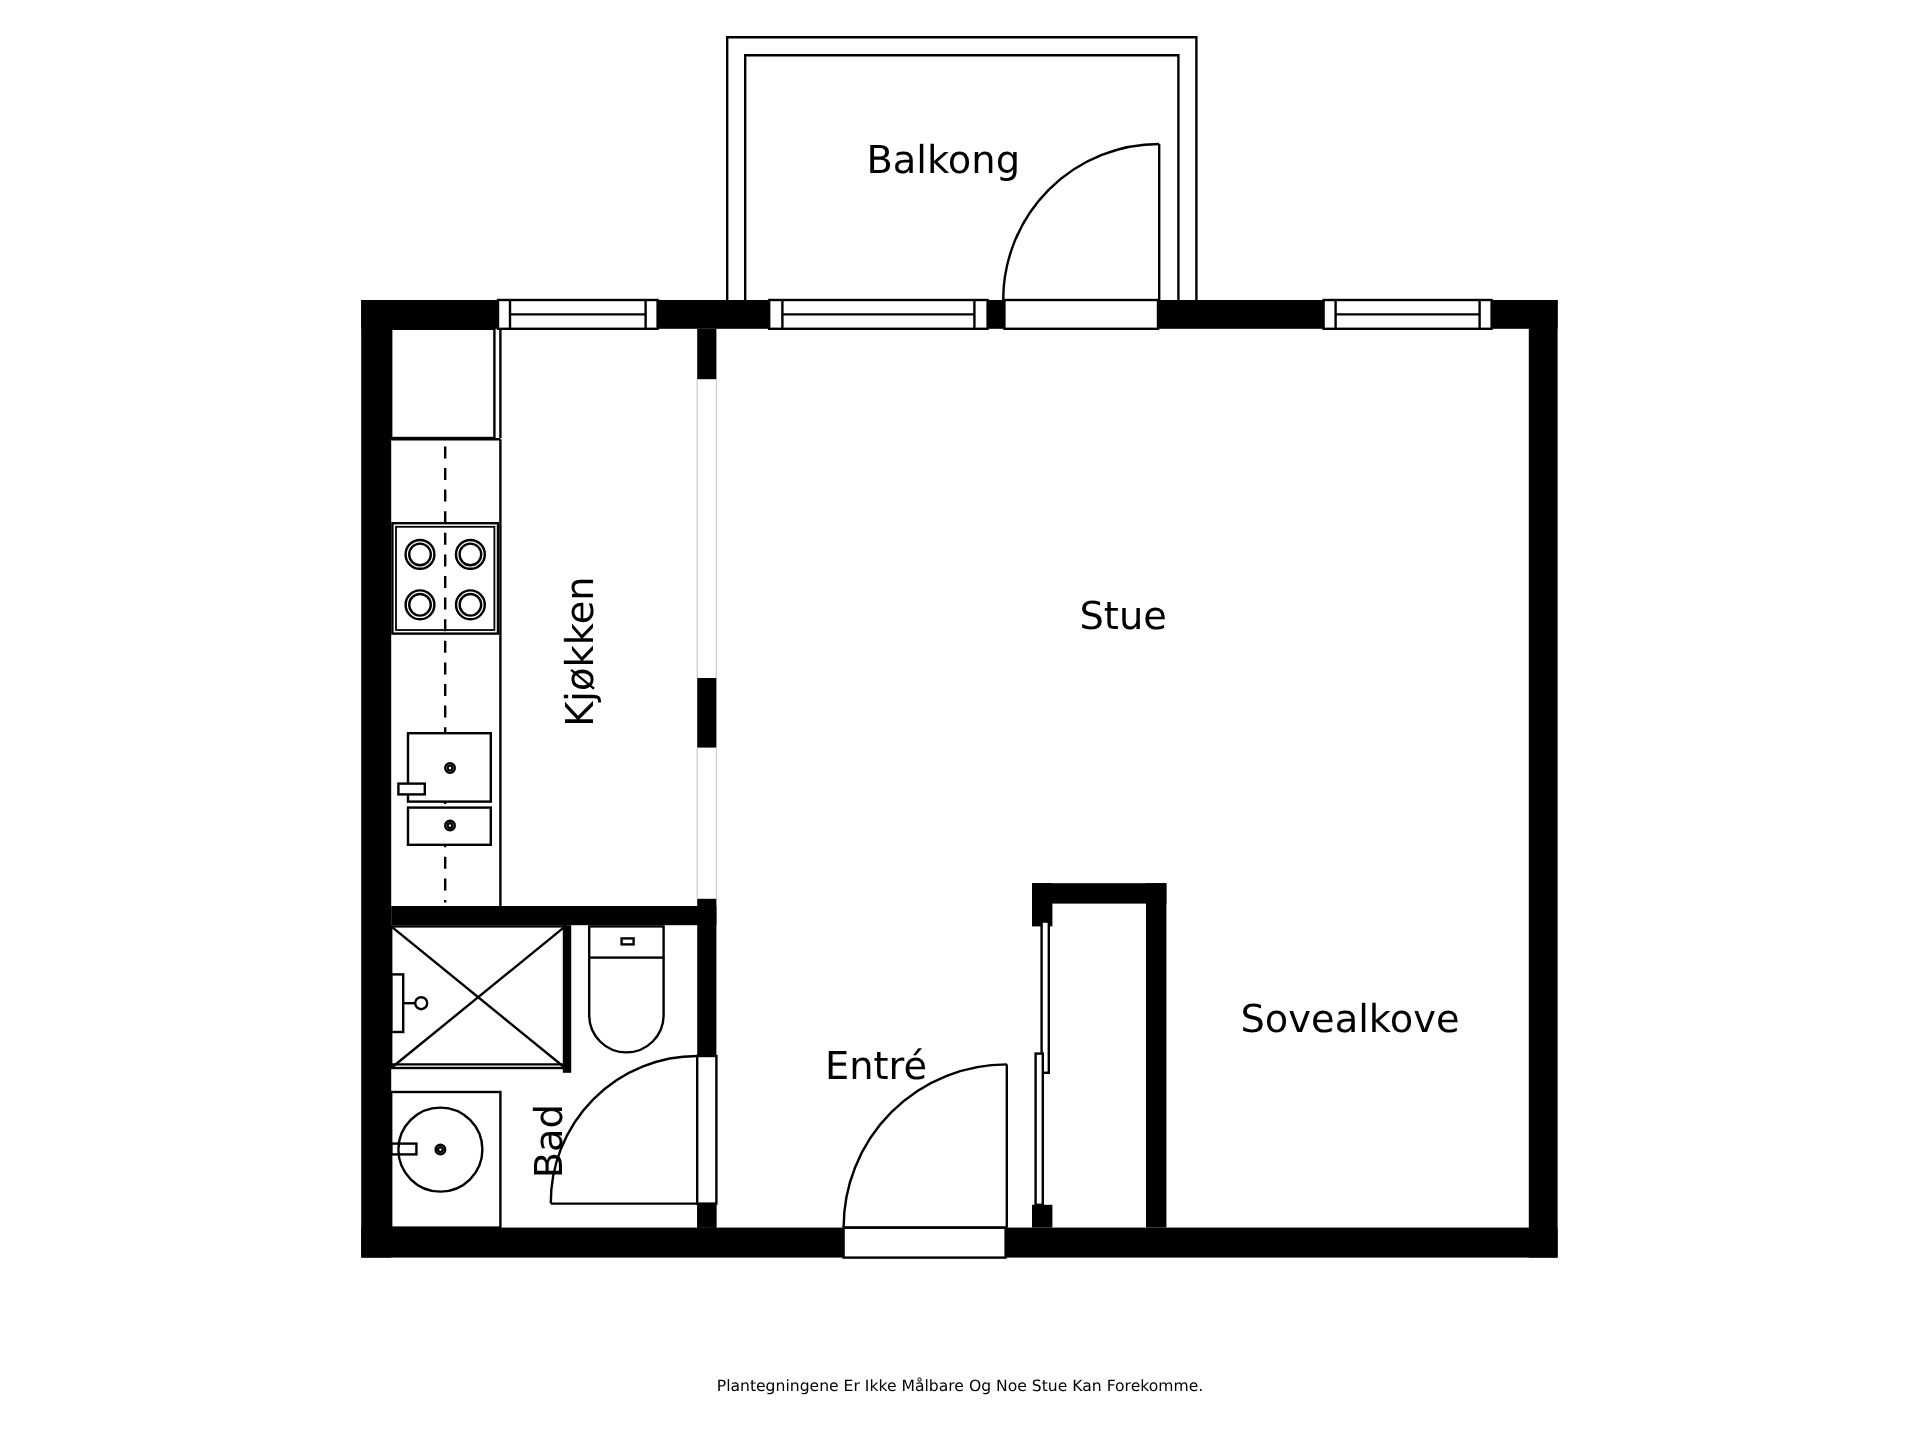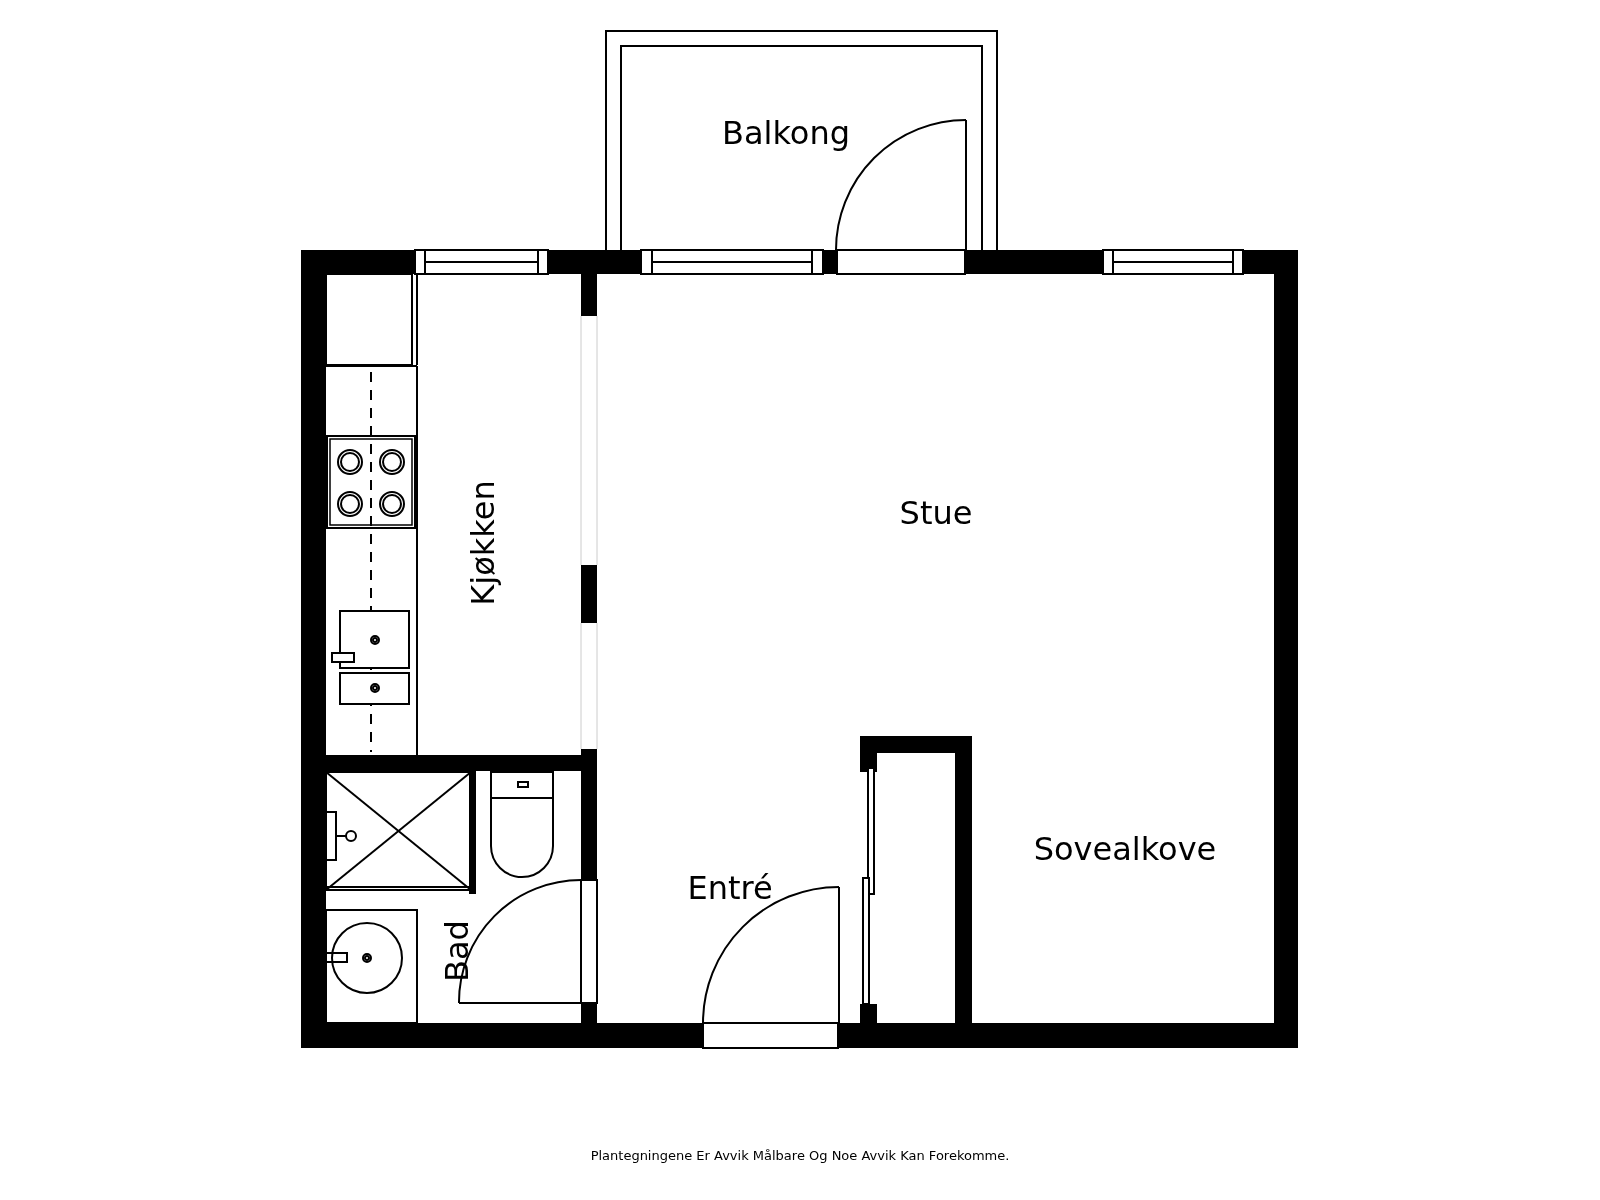--- a/index.html
+++ b/index.html
@@ -163,13 +163,13 @@
   </g>
 
   <text class="label room-label" x="786" y="144" text-anchor="middle">Balkong</text>
   <text class="label room-label" x="936" y="524" text-anchor="middle">Stue</text>
   <text class="label room-label" x="0" y="0" text-anchor="middle" transform="translate(494,543) rotate(-90)">Kjøkken</text>
   <text class="label room-label" x="0" y="0" text-anchor="middle" transform="translate(468,951) rotate(-90)">Bad</text>
   <text class="label room-label" x="730" y="899" text-anchor="middle">Entré</text>
   <text class="label room-label" x="1125" y="860" text-anchor="middle">Sovealkove</text>
 </svg>
 
-<div class="note">Plantegningene Er Avvik Målbare Og Noe Avvik Kan Forekomme.</div>
+<div class="note">Plantegningene Er Ikke Målbare Og Noe Stue Kan Forekomme.</div>
 
 </body></html>

